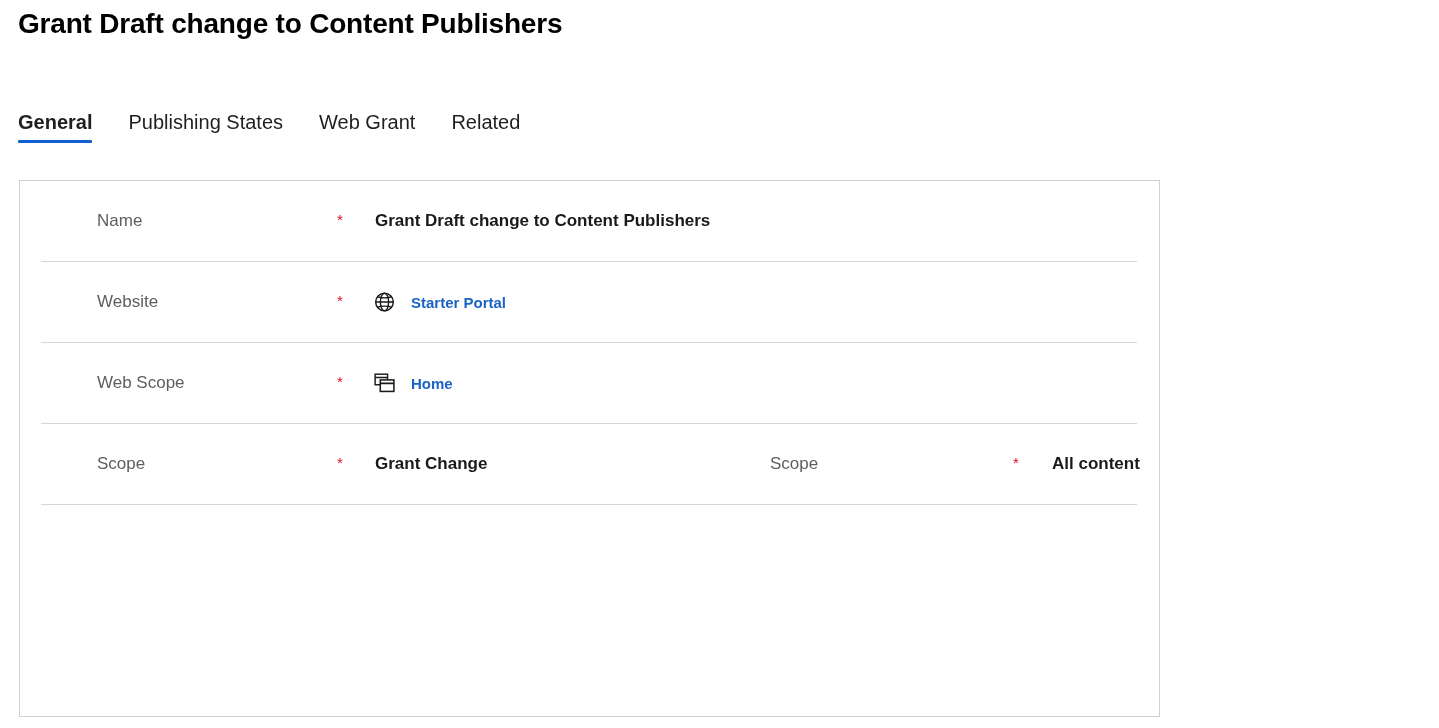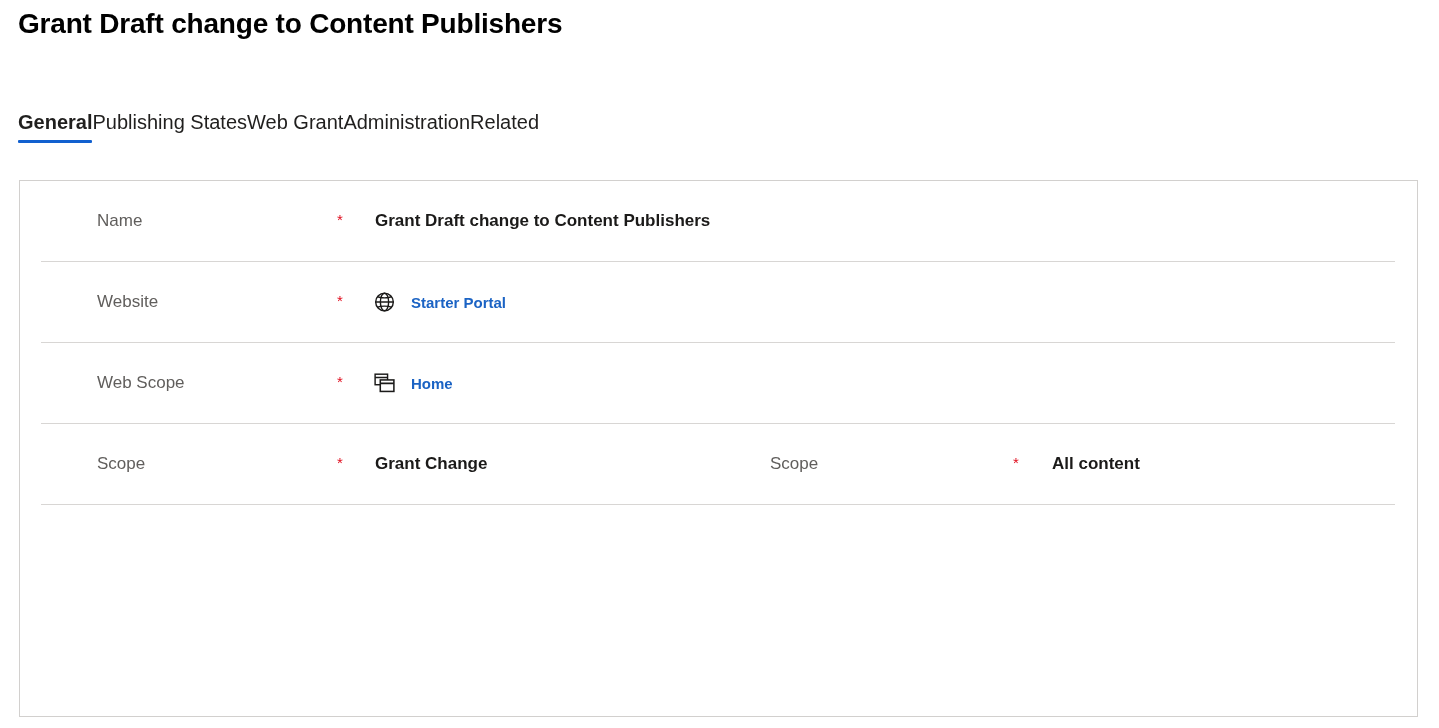--- a/index.html
+++ b/index.html
@@ -39,20 +39,21 @@
     white-space: nowrap;
   }
 
   
   .tab-strip {
     position: absolute;
     left: 18px;
     top: 108px;
     display: flex;
     align-items: flex-start;
+    gap: 36px;
   }
   .tab {
     position: relative;
     font-size: 20px;
     color: #201f1e;
     line-height: 28px;
     padding-bottom: 10px;
     white-space: nowrap;
     cursor: pointer;
   }
@@ -68,21 +69,21 @@
     height: 3px;
     background: #1260cf;
     border-radius: 1px;
   }
 
   
   .form-card {
     position: absolute;
     left: 19px;
     top: 180px;
-    width: 1399px;
+    width: 1141px;
     height: 537px;
     box-sizing: border-box;
     border: 1px solid #d2d0ce;
     background: #ffffff;
   }
 
   .form-row {
     position: relative;
     height: 80px;
     margin-left: 21px;
@@ -153,23 +154,20 @@
 
 <div class="tab-strip">
   <div class="tab active">
     <span>General</span>
   </div>
   <div class="tab">
     <span>Publishing States</span>
   </div>
   <div class="tab">
     <span>Web Grant</span>
-  </div>
-  <div class="tab">
-    <span>Administration</span>
   </div>
   <div class="tab">
     <span>Related</span>
   </div>
 </div>
 
 <div class="form-card">
 
   <div class="form-row">
     <span class="field-label c1-label">Name</span>

